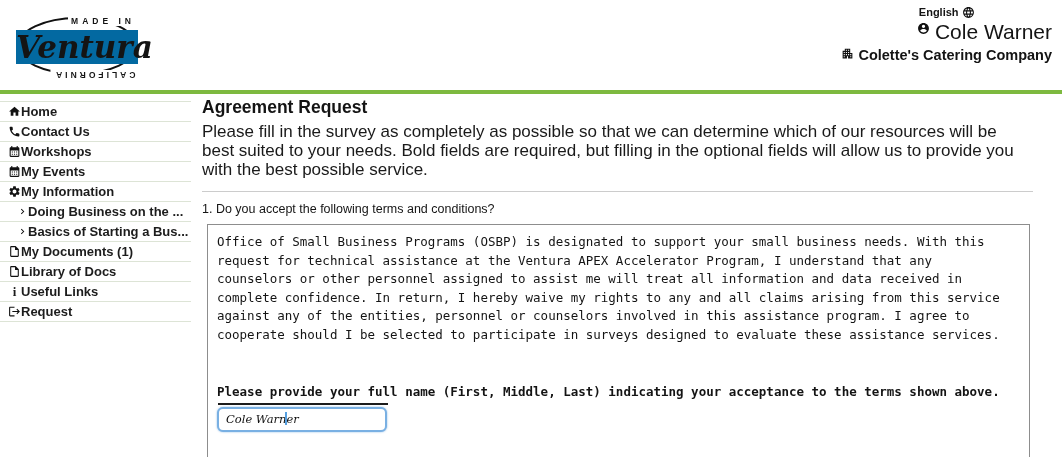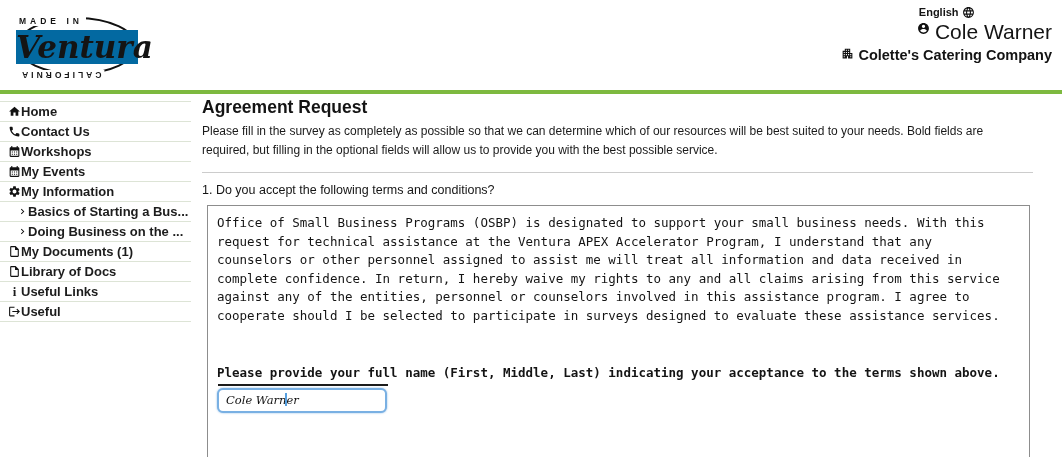--- a/index.html
+++ b/index.html
@@ -4,41 +4,41 @@
 <style>
   html,body{margin:0;padding:0;}
   body{
     width:1062px;height:457px;position:relative;background:#fff;color:#141414;
     font-family:"Liberation Sans", sans-serif;overflow:hidden;
   }
   svg{display:block;}
   
   .header{position:absolute;top:0;left:0;width:1062px;height:90px;background:#fff;}
   .green-bar{position:absolute;top:90px;left:0;width:1062px;height:4px;background:#7db93f;}
-  .logo{position:absolute;top:10px;left:16px;width:122px;height:72px;text-align:left;}
+  .logo{position:absolute;top:10px;left:16px;width:122px;height:72px;text-align:right;}
   .logo-ellipse{position:absolute;left:1px;right:1px;top:7px;bottom:7px;border:2.5px solid #111;border-radius:50%;}
   .logo-top{position:relative;font-size:8.5px;font-weight:700;letter-spacing:4px;background:#fff;display:inline-block;padding:0 3px;margin-top:1px;}
   .logo-name{position:relative;font-family:"DejaVu Serif", serif;font-style:italic;font-weight:700;font-size:31px;line-height:34px;background:#0369a1;margin-top:2px;}
   .logo-bottom{position:relative;font-size:8.5px;font-weight:700;letter-spacing:3px;background:#fff;display:inline-block;padding:0 3px;transform:rotate(180deg);margin-top:2px;}
   .header-right{position:absolute;top:5px;right:10px;text-align:right;}
   .lang-row{display:flex;justify-content:center;align-items:center;gap:3px;font-size:11px;font-weight:700;height:14px;cursor:pointer;}
   .user-row{display:flex;justify-content:flex-end;align-items:center;gap:5px;font-size:21px;font-weight:500;height:24px;margin-top:1px;}
   .company-row{display:flex;justify-content:flex-end;align-items:center;gap:4px;font-size:14.5px;font-weight:700;height:19px;margin-top:1px;}
   
   .sidebar{position:absolute;top:101px;left:0;width:191px;border-top:1px solid #dde4d6;}
   .side-item{display:flex;align-items:center;gap:0;height:19px;padding-left:8px;border-bottom:1px solid #dde4d6;font-size:13px;font-weight:600;color:#1c1c1c;cursor:pointer;}
   .side-item.bold{font-weight:800;}
   .side-item.indent{padding-left:17px;font-weight:600;}
   .side-icon{width:13px;height:13px;flex:0 0 13px;color:#111;}
   .side-icon.small{width:11px;height:11px;flex-basis:11px;}
   .info-glyph{width:13px;flex:0 0 13px;font-weight:900;font-size:13px;text-align:center;line-height:13px;font-family:"Liberation Serif", serif;}
   
   .main{position:absolute;left:202px;top:97px;width:831px;}
   .page-title{font-size:17.5px;font-weight:800;margin:0;line-height:20px;}
-  .intro{font-size:12px;line-height:19px;margin:5px 0 12px 0;color:#1a1a1a;}
+  .intro{font-size:17px;line-height:19px;margin:5px 0 12px 0;color:#1a1a1a;}
   .rule{border:none;border-top:1px solid #ccc;margin:11px 0 10px 0;}
   .question{font-size:12.5px;margin:0 0 8px 0;}
   .terms-box{
     box-sizing:border-box;margin-left:5px;width:823px;height:263px;border:1px solid #8d8d8d;
     padding:8px 9px;font-family:"DejaVu Sans Mono", monospace;font-size:12.5px;line-height:18.5px;
     overflow:hidden;background:#fff;
   }
   .terms-text{white-space:pre-wrap;}
   .name-prompt{font-weight:700;margin-top:39px;white-space:pre-wrap;}
   .input-wrap{position:relative;margin-top:1px;width:172px;}
@@ -135,29 +135,29 @@
         </svg>
       </span>
     <span>My Information</span>
   </div>
   <div class="side-item indent">
     <span class="side-icon small">
         <svg viewBox="0 0 24 24" fill="currentColor">
           <path d="M8.6 7.4L13.2 12l-4.6 4.6L10 18l6-6-6-6z"></path>
         </svg>
       </span>
-    <span>Basics of Starting a Bus...</span>
+    <span>Doing Business on the ...</span>
   </div>
   <div class="side-item indent">
     <span class="side-icon small">
         <svg viewBox="0 0 24 24" fill="currentColor">
           <path d="M8.6 7.4L13.2 12l-4.6 4.6L10 18l6-6-6-6z"></path>
         </svg>
       </span>
-    <span>Doing Business on the ...</span>
+    <span>Basics of Starting a Bus...</span>
   </div>
   <div class="side-item">
     <span class="side-icon">
         <svg viewBox="0 0 24 24" fill="currentColor">
           <path d="M14 2H6c-1.1 0-2 .9-2 2v16c0 1.1.9 2 2 2h12c1.1 0 2-.9 2-2V8l-6-6zm4 18H6V4h7v5h5v11z"></path>
         </svg>
       </span>
     <span>My Documents (1)</span>
   </div>
   <div class="side-item">
@@ -171,21 +171,21 @@
   <div class="side-item">
     <span class="info-glyph">i</span>
     <span>Useful Links</span>
   </div>
   <div class="side-item">
     <span class="side-icon">
         <svg viewBox="0 0 24 24" fill="currentColor">
           <path d="M17 7l-1.41 1.41L18.17 11H8v2h10.17l-2.58 2.58L17 17l5-5zM4 5h8V3H4c-1.1 0-2 .9-2 2v14c0 1.1.9 2 2 2h8v-2H4V5z"></path>
         </svg>
       </span>
-    <span>Useful</span>
+    <span>Request</span>
   </div>
 </div>
 
 <div class="main">
   <h1 class="page-title">Agreement Request</h1>
   <p class="intro">Please fill in the survey as completely as possible so that we can determine which of our resources will be best suited to your needs. Bold fields are required, but filling in the optional fields will allow us to provide you with the best possible service.</p>
   <hr class="rule">
   <p class="question">1. Do you accept the following terms and conditions?</p>
 
   <div class="terms-box">

